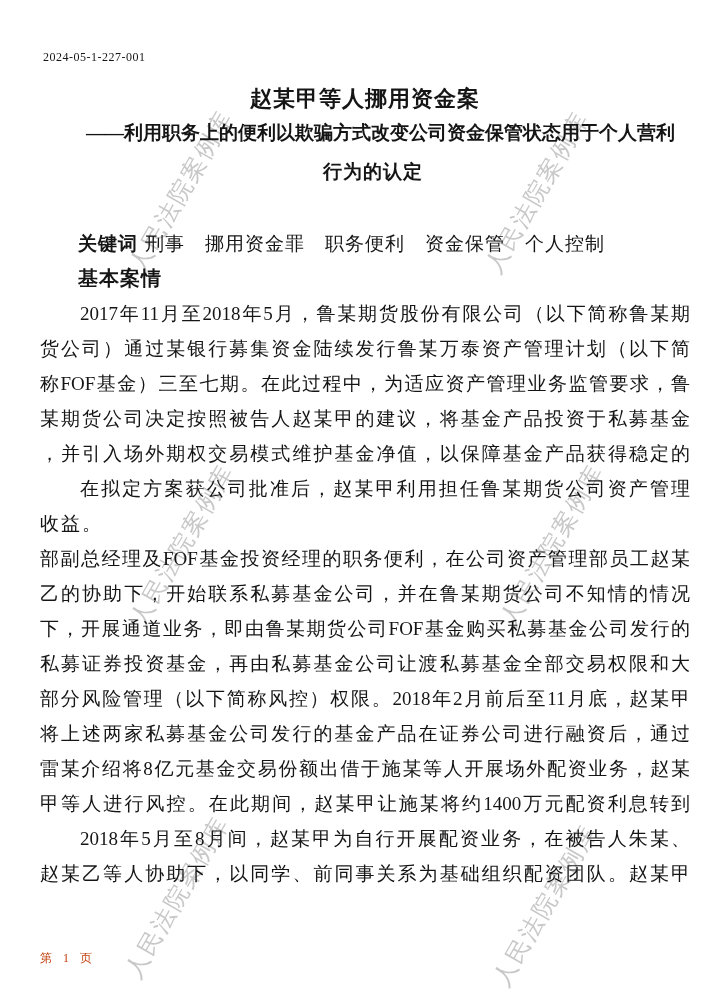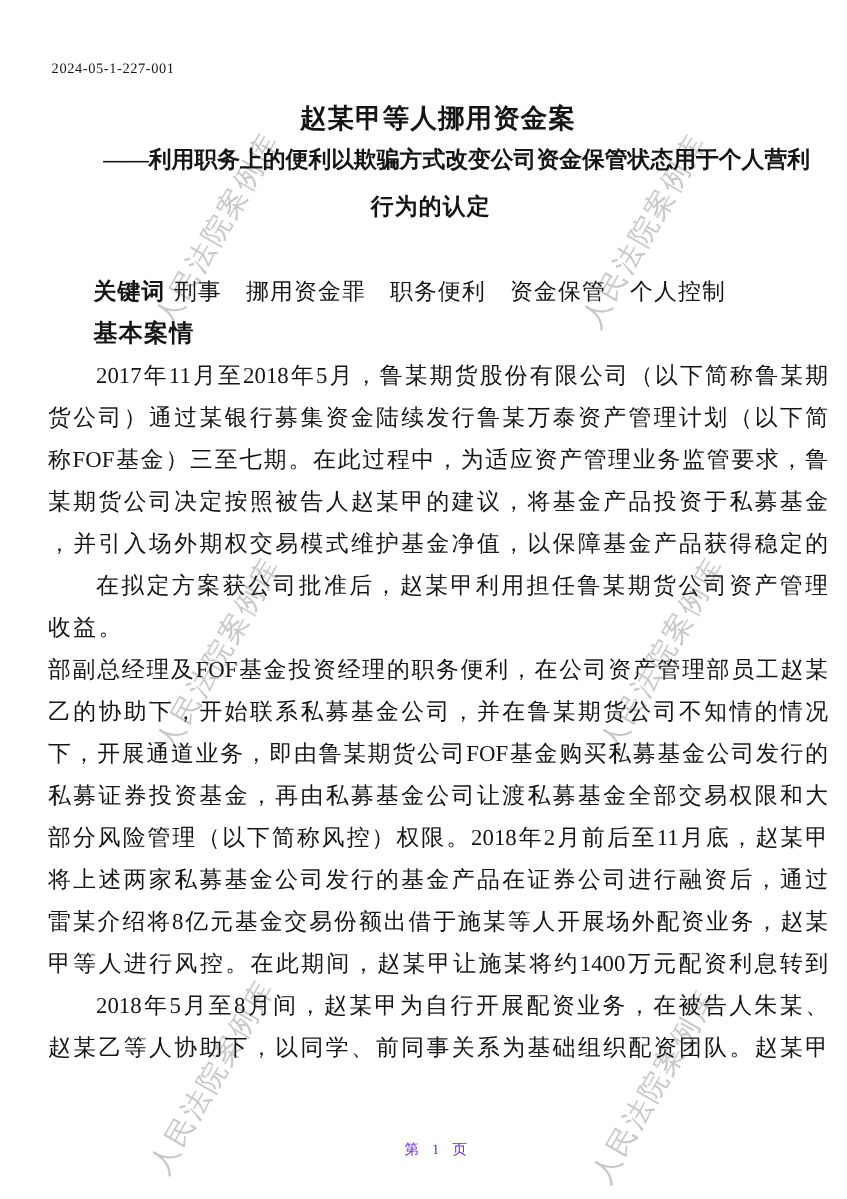--- a/index.html
+++ b/index.html
@@ -34,21 +34,21 @@
     position:absolute;left:40px;top:84px;width:650px;
     text-align:center;font-size:22px;font-weight:bold;
     letter-spacing:1px;z-index:1;
   }
   .subtitle-1{
     position:absolute;left:48px;top:120px;width:660px;
     font-size:19px;font-weight:bold;text-indent:38px;
     white-space:nowrap;z-index:1;
   }
   .subtitle-2{
-    position:absolute;left:34px;top:159px;width:650px;
+    position:absolute;left:48px;top:159px;width:650px;
     text-align:center;font-size:19px;font-weight:bold;
     letter-spacing:1px;z-index:1;
   }
   
   .content{
     position:absolute;left:40px;top:226px;width:650px;z-index:1;
   }
   .row{
     height:35px;line-height:35px;font-size:19px;
     letter-spacing:2px;white-space:nowrap;
@@ -70,21 +70,21 @@
   .keywords-row{ text-indent:38px; letter-spacing:1px; }
   .heading-row{
     font-weight:bold;
     font-family:"Liberation Sans", sans-serif;
     font-size:20px;
     text-indent:38px;
     letter-spacing:1px;
   }
   .page-footer{
     position:absolute;left:40px;top:950px;width:650px;
-    text-align:center;font-size:12px;color:#6d28d9;
+    font-size:12px;color:#c2410c;
     letter-spacing:4px;z-index:1;
   }
 </style>
 </head>
 <body>
 
 <div class="page">
 
   <div id="watermark-layer">
       <div class="watermark" style="left: 181px; top: 191px; color: rgb(200, 200, 200); transform: translate(-50%, -50%) rotate(-60deg);">人民法院案例库</div>

